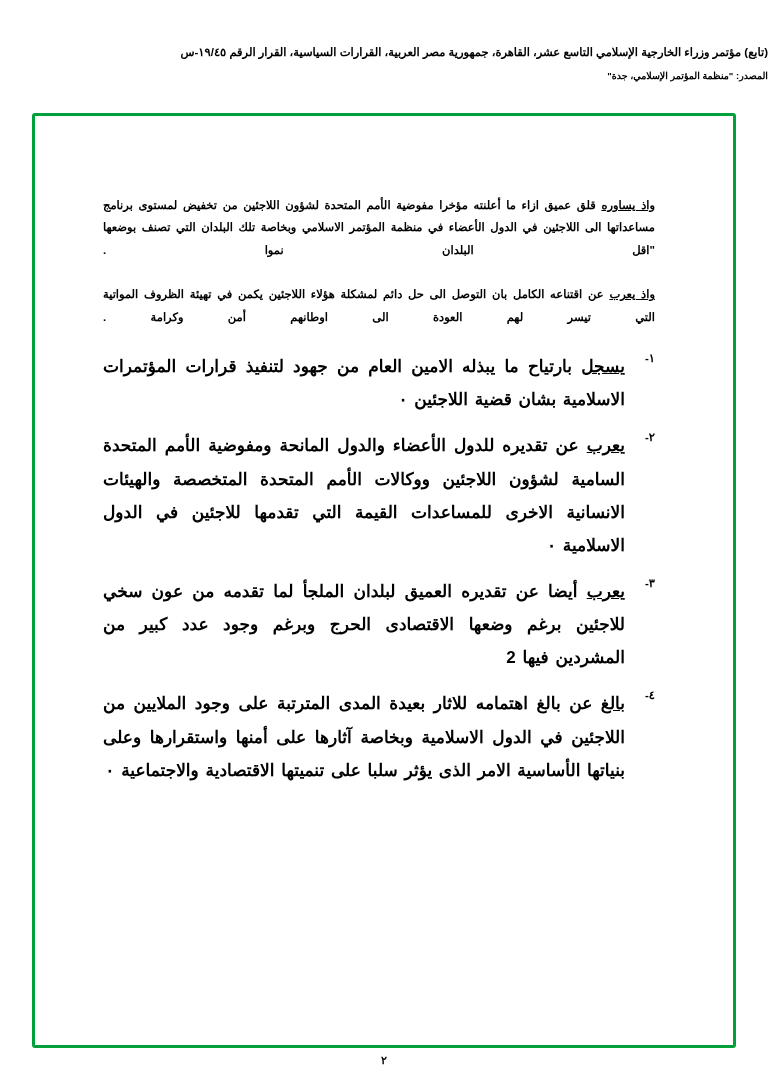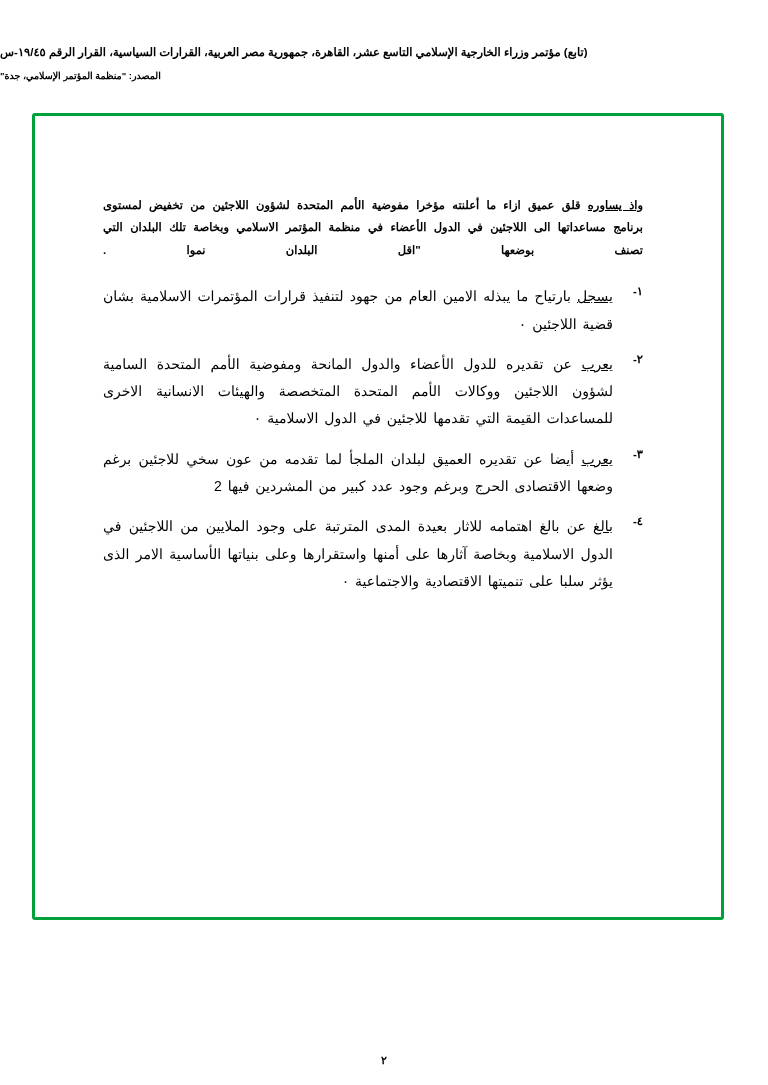--- a/index.html
+++ b/index.html
@@ -16,41 +16,41 @@
     overflow: hidden;
   }
   .page {
     width: 768px;
     height: 1085px;
     position: relative;
     box-sizing: border-box;
   }
   .header-block {
     padding-top: 44px;
-    text-align: left;
+    text-align: right;
   }
   .header-title {
     font-size: 11.5px;
     font-weight: bold;
     letter-spacing: 0px;
     line-height: 1.4;
     direction: rtl;
   }
   .header-source {
     font-size: 9.5px;
     font-weight: bold;
     margin-top: 10px;
     direction: rtl;
   }
   .frame {
     position: absolute;
     top: 113px;
-    right: 44px;
+    right: 32px;
     left: 32px;
-    height: 807px;
+    height: 935px;
     border: 3px solid #00a13a;
     border-radius: 3px;
     box-sizing: border-box;
     background: #ffffff;
   }
   .content {
     position: absolute;
     top: 78px;
     right: 78px;
     left: 68px;
@@ -84,22 +84,22 @@
     width: 30px;
     flex: 0 0 30px;
     font-size: 11.5px;
     font-weight: bold;
     text-align: right;
     padding-top: 1px;
     direction: rtl;
   }
   .item-text {
     flex: 1 1 auto;
-    font-size: 14px;
-    font-weight: normal;
+    font-size: 17px;
+    font-weight: bold;
     line-height: 1.95;
     text-align: justify;
     text-align-last: justify;
     letter-spacing: 0.6px;
     word-spacing: 2px;
     direction: rtl;
   }
   .item-text.ragged {
     text-align-last: right;
   }
@@ -126,20 +126,23 @@
     <div class="header-source">المصدر: "منظمة المؤتمر الإسلامي، جدة"</div>
   </div>
 
   <div class="frame">
     <div class="content">
 
       <div class="para">
         <span class="lead">واذ يساوره</span><span> قلق عميق ازاء ما أعلنته مؤخرا مفوضية الأمم المتحدة لشؤون اللاجئين من تخفيض لمستوى برنامج مساعداتها الى اللاجئين في الدول الأعضاء في منظمة المؤتمر الاسلامي وبخاصة تلك البلدان التي تصنف بوضعها "اقل البلدان نموا .</span>
       </div>
 
+      <div class="para">
+        <span class="lead">واذ يعرب</span><span> عن اقتناعه الكامل بان التوصل الى حل دائم لمشكلة هؤلاء اللاجئين يكمن في تهيئة الظروف المواتية التي تيسر لهم العودة الى اوطانهم أمن وكرامة .</span>
+      </div>
 
 
       <div class="list">
 
         <div class="list-item">
           <div class="num">١-</div>
           <div class="item-text ragged">
             <span class="lead">يسجل</span><span> بارتياح ما يبذله الامين العام من جهود لتنفيذ قرارات المؤتمرات الاسلامية بشان قضية اللاجئين ٠</span>
           </div>
         </div>

